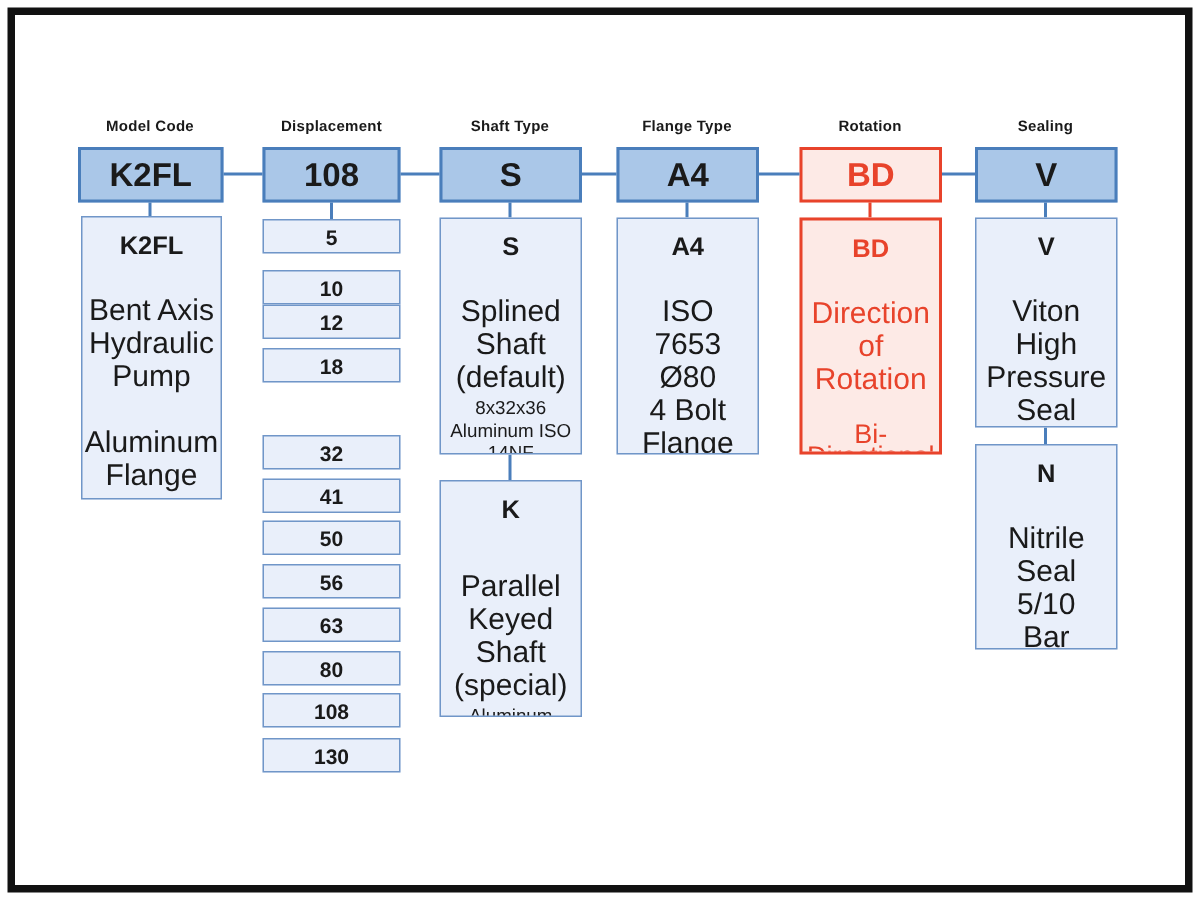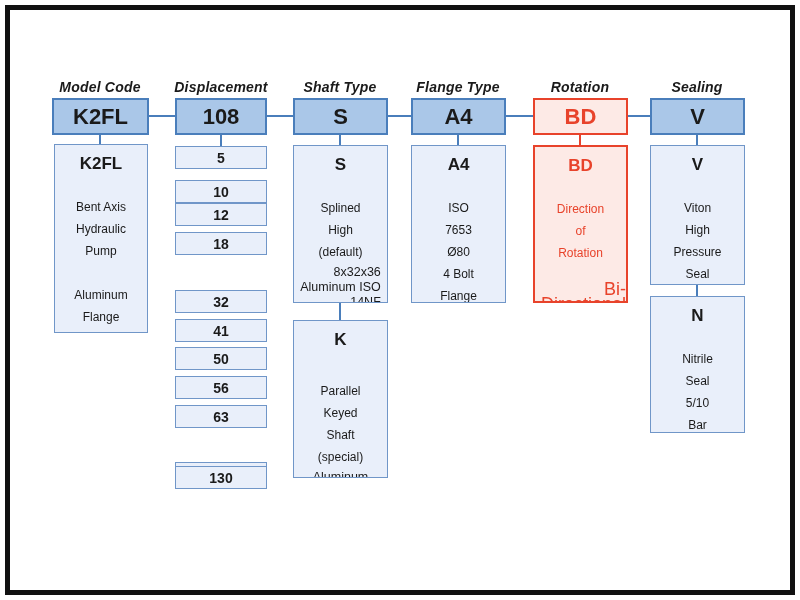--- a/index.html
+++ b/index.html
@@ -9,35 +9,35 @@
     --detail-border:#7096c8;
     --line:#4a7ebb;
     --red:#e8432b;
     --red-fill:#fdeae6;
     --ink:#1a1a1a;
   }
   html,body{margin:0;padding:0;background:#fff;}
   body{font-family:"Liberation Sans", sans-serif;color:var(--ink);}
   .canvas{position:relative;width:800px;height:600px;background:#fff;overflow:hidden;}
   .frame{position:absolute;left:5px;top:5px;right:5px;bottom:5px;border:5px solid #111;pointer-events:none;}
-  .col-label{position:absolute;top:79px;width:120px;text-align:center;font-size:14px;font-weight:bold;letter-spacing:.2px;font-style:italic;}
+  .col-label{position:absolute;top:79px;width:120px;text-align:center;font-size:10px;font-weight:bold;letter-spacing:.2px;}
   .top-box{position:absolute;top:98px;height:37px;background:var(--top-fill);border:2px solid var(--top-border);
     box-sizing:border-box;display:flex;align-items:center;justify-content:center;
     font-weight:bold;font-size:22px;}
   .top-box.red{background:var(--red-fill);border-color:var(--red);color:var(--red);}
   .hline{position:absolute;top:115px;height:2px;background:var(--line);}
   .vline{position:absolute;width:2px;background:var(--line);}
   .vline.red{background:var(--red);}
   .detail{position:absolute;background:var(--detail-fill);border:1px solid var(--detail-border);
     box-sizing:border-box;display:flex;flex-direction:column;align-items:center;
     padding-top:10px;text-align:center;overflow:hidden;}
   .detail .title{font-weight:bold;font-size:17px;line-height:1.1;}
-  .detail .body{font-size:12px;line-height:22px;margin-top:22px;white-space:pre-line;}
+  .detail .body{font-size:20px;line-height:22px;margin-top:22px;white-space:pre-line;}
   .detail .body.tight{margin-top:30px;}
-  .detail .small{font-size:12.5px;line-height:15px;margin-top:2px;white-space:pre-line;text-align:right;}
+  .detail .small{font-size:12.5px;line-height:15px;margin-top:2px;white-space:pre-line;}
   .detail .small.gap{margin-top:18px;font-size:18px;}
   .detail.red{background:var(--red-fill);border:2px solid var(--red);color:var(--red);}
   .opt{position:absolute;left:175px;width:92px;height:23px;background:var(--detail-fill);
     border:1px solid var(--detail-border);box-sizing:border-box;
     display:flex;align-items:center;justify-content:center;font-weight:bold;font-size:14px;}
 </style>
 </head>
 <body>
 
 <div class="canvas">
@@ -84,27 +84,28 @@
 
   <div class="opt" style="top:146px">5</div>
   <div class="opt" style="top:180px">10</div>
   <div class="opt" style="top:203px">12</div>
   <div class="opt" style="top:232px">18</div>
   <div class="opt" style="top:290px">32</div>
   <div class="opt" style="top:319px">41</div>
   <div class="opt" style="top:347px">50</div>
   <div class="opt" style="top:376px">56</div>
   <div class="opt" style="top:405px">63</div>
+  <div class="opt" style="top:434px">80</div>
   <div class="opt" style="top:462px">108</div>
-  <div class="opt" style="top:466px">130</div>
+  <div class="opt" style="top:492px">130</div>
 
   <div class="detail" style="left:293px;width:95px;top:145px;height:158px">
     <div class="title">S</div>
     <div class="body">Splined
-High
+Shaft
 (default)</div>
     <div class="small">8x32x36
 Aluminum ISO
 14NF</div>
   </div>
   <div class="detail" style="left:293px;width:95px;top:320px;height:158px">
     <div class="title">K</div>
     <div class="body tight">Parallel
 Keyed
 Shaft

